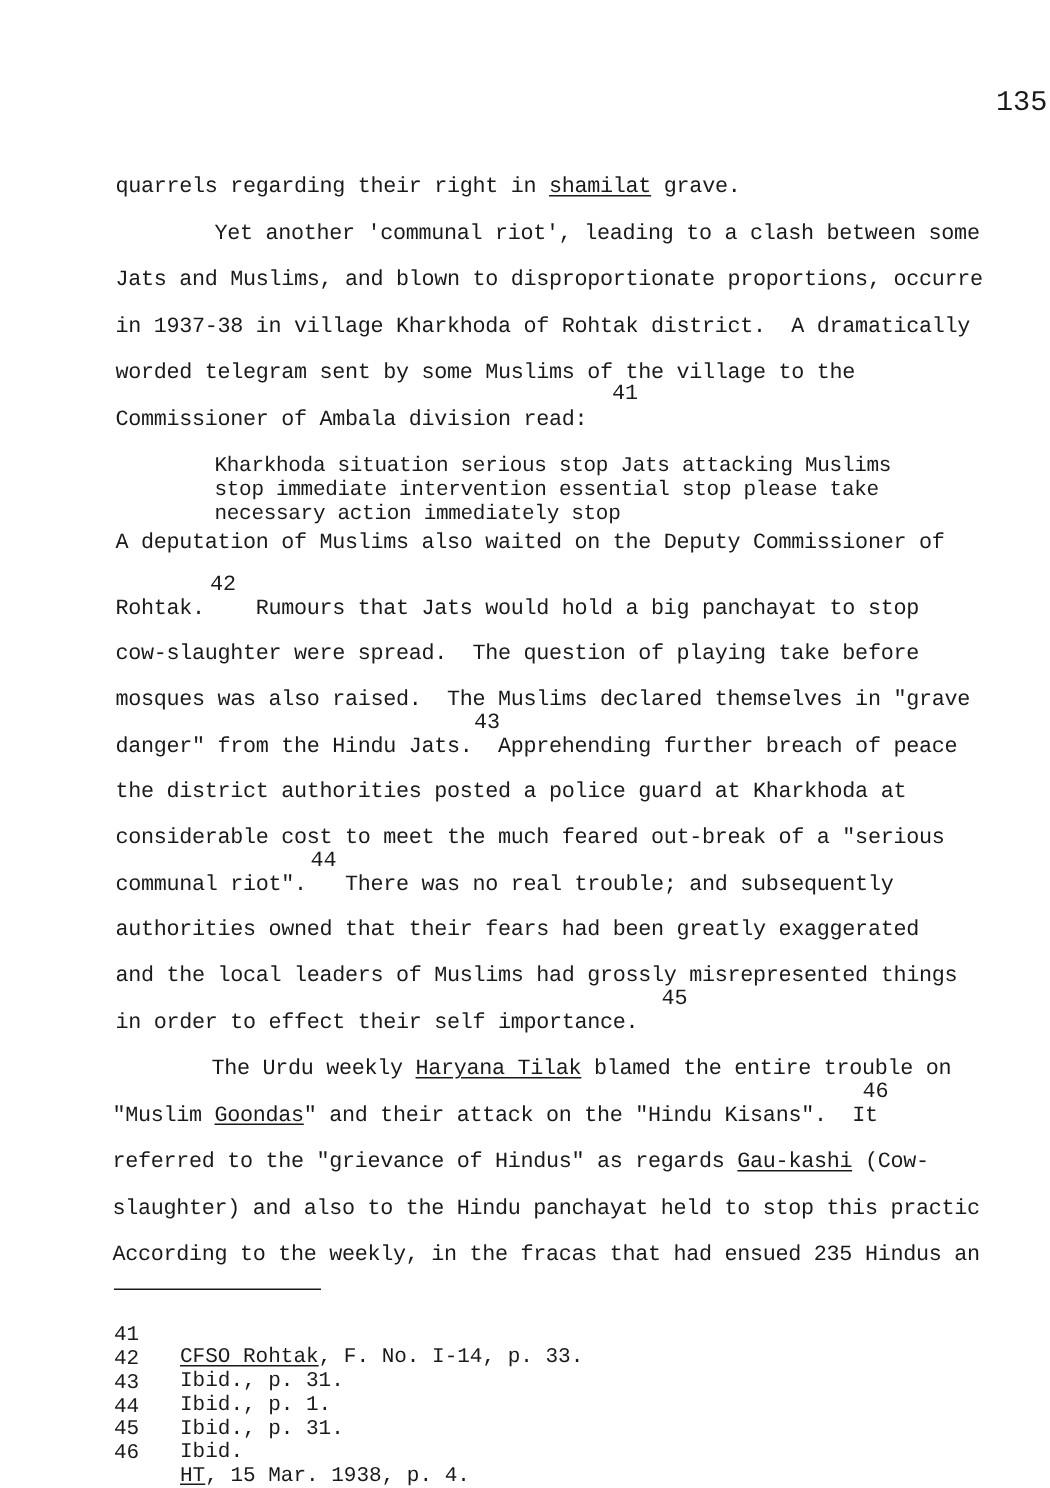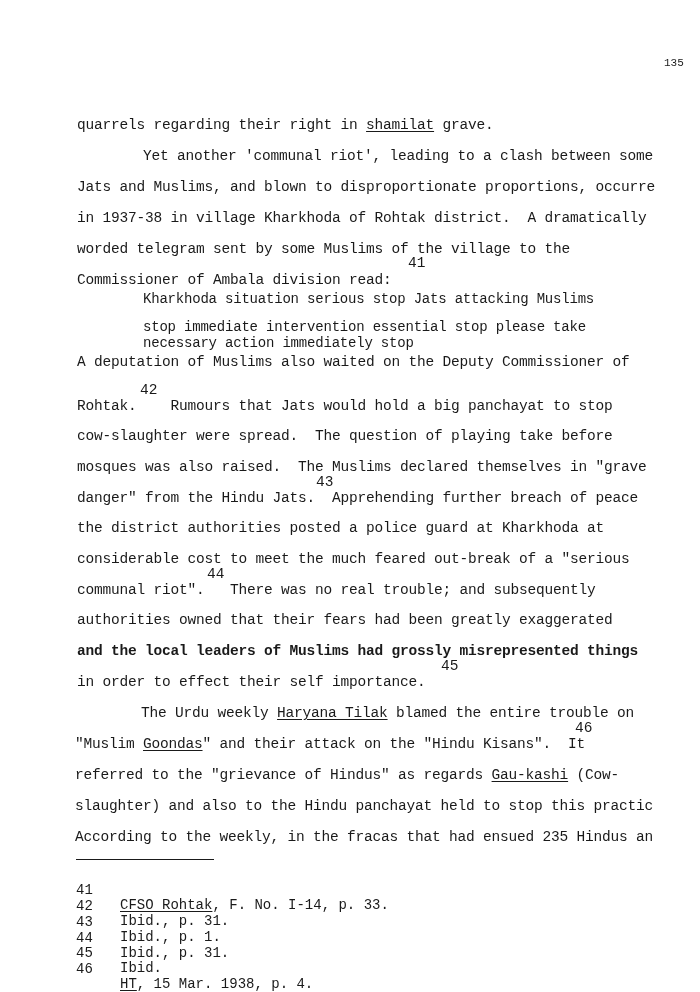--- a/index.html
+++ b/index.html
@@ -1,21 +1,21 @@
 <!DOCTYPE html>
 <html><head>
 <meta charset="utf-8">
 <style>
   html, body { margin:0; padding:0; }
   body {
     width:700px; height:992px; background:#ffffff; position:relative; overflow:hidden;
     font-family: "Liberation Mono", "DejaVu Sans Mono", monospace;
     color:#1a1a1a;
   }
-  .page-num { position:absolute; left:664px; top:57px; font-size:11px; }
+  .page-num { position:absolute; left:664px; top:57px; font-size:19px; }
   .line {
     position:absolute; font-size:14.5px; white-space:pre; letter-spacing:-0.2px;
   }
   .sup { position:absolute; font-size:14.5px; }
   .u { text-decoration:underline; text-underline-offset:2px; }
   .quote .line { font-size:14px; }
   .fn-rule { position:absolute; left:76px; top:859px; width:138px; height:0; border-top:1.5px solid #1a1a1a; }
   .fn { position:absolute; font-size:14px; white-space:pre; line-height:15.5px; }
   .fn .num { position:absolute; left:0; }
   .fn .txt { position:absolute; left:44px; }
@@ -29,38 +29,38 @@
   <div class="line" style="left:77px;top:117px;"><span>quarrels regarding their right in </span><span class="u">shamilat</span><span> grave.</span></div>
 
   <div class="line" style="left:143px;top:148px;">Yet another 'communal riot', leading to a clash between some</div>
   <div class="line" style="left:77px;top:179px;">Jats and Muslims, and blown to disproportionate proportions, occurre</div>
   <div class="line" style="left:77px;top:210px;">in 1937-38 in village Kharkhoda of Rohtak district.  A dramatically</div>
   <div class="line" style="left:77px;top:241px;">worded telegram sent by some Muslims of the village to the</div>
   <div class="sup" style="left:408px;top:255px;">41</div>
   <div class="line" style="left:77px;top:272px;">Commissioner of Ambala division read:</div>
 
   <div class="quote">
-    <div class="line" style="left:143px;top:291px;">Kharkhoda situation serious stop Jats attacking Muslims</div>
+    <div class="line" style="left:143px;top:303px;">Kharkhoda situation serious stop Jats attacking Muslims</div>
     <div class="line" style="left:143px;top:319px;">stop immediate intervention essential stop please take</div>
     <div class="line" style="left:143px;top:335px;">necessary action immediately stop</div>
   </div>
 
   <div class="line" style="left:77px;top:354px;">A deputation of Muslims also waited on the Deputy Commissioner of</div>
   <div class="sup" style="left:140px;top:382px;">42</div>
   <div class="line" style="left:77px;top:398px;">Rohtak.    Rumours that Jats would hold a big panchayat to stop</div>
   <div class="line" style="left:77px;top:428px;">cow-slaughter were spread.  The question of playing take before</div>
   <div class="line" style="left:77px;top:459px;">mosques was also raised.  The Muslims declared themselves in "grave</div>
   <div class="sup" style="left:316px;top:474px;">43</div>
   <div class="line" style="left:77px;top:490px;">danger" from the Hindu Jats.  Apprehending further breach of peace</div>
   <div class="line" style="left:77px;top:520px;">the district authorities posted a police guard at Kharkhoda at</div>
   <div class="line" style="left:77px;top:551px;">considerable cost to meet the much feared out-break of a "serious</div>
   <div class="sup" style="left:207px;top:566px;">44</div>
   <div class="line" style="left:77px;top:582px;">communal riot".   There was no real trouble; and subsequently</div>
   <div class="line" style="left:77px;top:612px;">authorities owned that their fears had been greatly exaggerated</div>
-  <div class="line" style="left:77px;top:643px;font-weight:bold;">and the local leaders of Muslims had grossly misrepresented things</div>
+  <div class="line" style="left:77px;top:643px;">and the local leaders of Muslims had grossly misrepresented things</div>
   <div class="sup" style="left:441px;top:658px;">45</div>
   <div class="line" style="left:77px;top:674px;">in order to effect their self importance.</div>
 
   <div class="line" style="left:141px;top:705px;"><span>The Urdu weekly </span><span class="u">Haryana Tilak</span><span> blamed the entire trouble on</span></div>
   <div class="sup" style="left:575px;top:720px;">46</div>
   <div class="line" style="left:75px;top:736px;"><span>"Muslim </span><span class="u">Goondas</span><span>" and their attack on the "Hindu Kisans".  It</span></div>
   <div class="line" style="left:75px;top:767px;"><span>referred to the "grievance of Hindus" as regards </span><span class="u">Gau-kashi</span><span> (Cow-</span></div>
   <div class="line" style="left:75px;top:798px;">slaughter) and also to the Hindu panchayat held to stop this practic</div>
   <div class="line" style="left:75px;top:829px;">According to the weekly, in the fracas that had ensued 235 Hindus an</div>
 </div>

